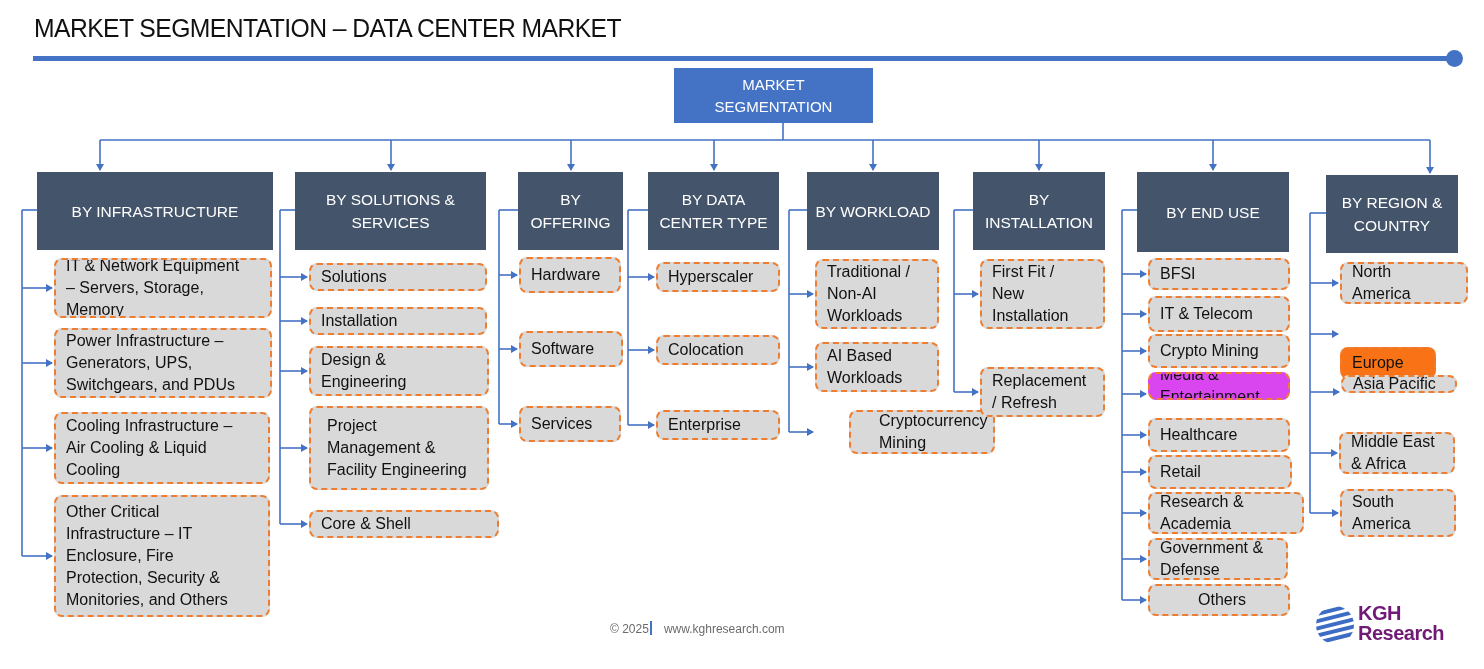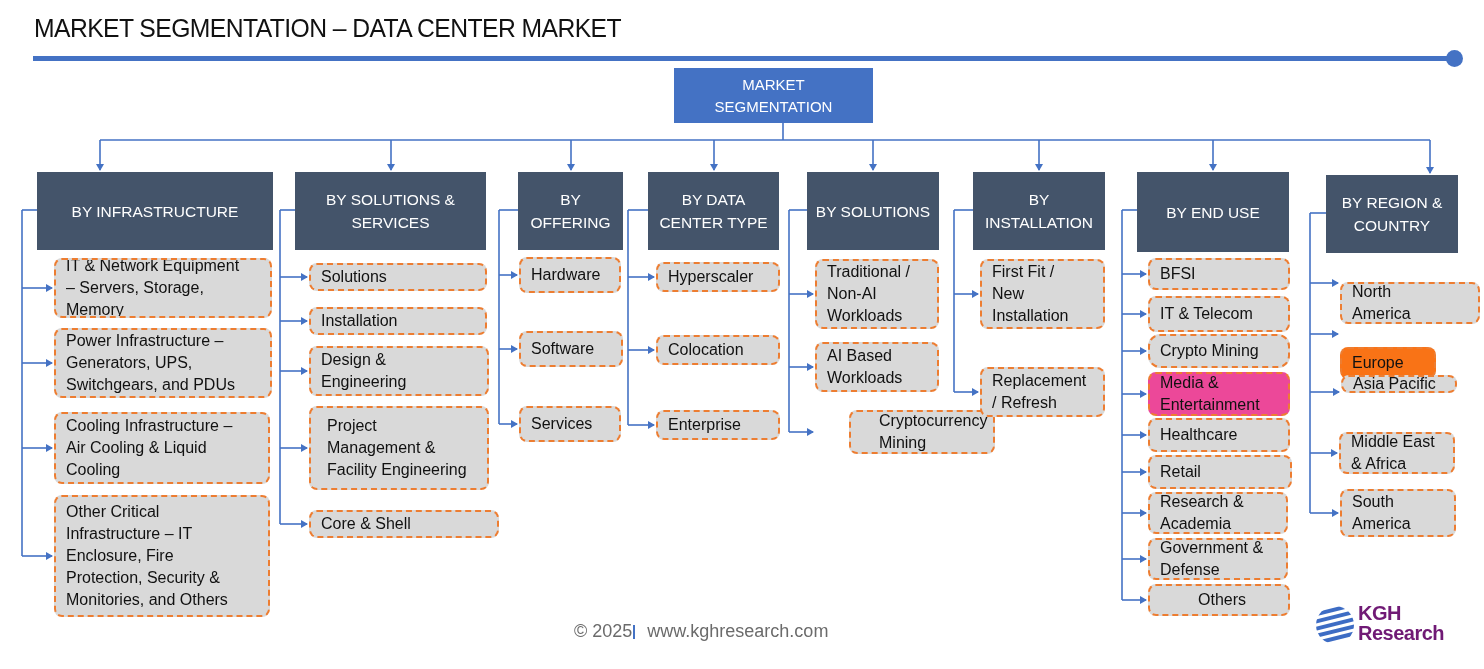--- a/index.html
+++ b/index.html
@@ -5,21 +5,21 @@
   * { box-sizing: border-box; margin: 0; padding: 0; }
   html, body { width: 1484px; height: 669px; background: #ffffff; overflow: hidden; }
   body { position: relative; font-family: "Liberation Sans", "DejaVu Sans", sans-serif; color: #111; }
   .title { position: absolute; left: 34px; top: 13px; font-size: 26px; font-weight: 400; letter-spacing: -0.6px; color: #111; font-family: "Liberation Sans", sans-serif; transform: scaleX(0.95); transform-origin: left; }
   .title-rule { position: absolute; left: 33px; top: 56px; width: 1422px; height: 5px; background: #4472c4; }
   .title-dot { position: absolute; left: 1446px; top: 50px; width: 17px; height: 17px; border-radius: 50%; background: #4472c4; }
   .root { position: absolute; left: 674px; top: 68px; width: 199px; height: 55px; background: #4472c4; color: #fff; font-size: 15px; line-height: 22px; text-align: center; display: flex; align-items: center; justify-content: center; white-space: pre-line; }
   svg#wires { position: absolute; left: 0; top: 0; width: 1484px; height: 669px; pointer-events: none; }
   .head { position: absolute; background: #44546a; color: #fff; font-size: 15.5px; line-height: 23px; text-align: center; display: flex; align-items: center; justify-content: center; white-space: pre-line; padding: 0 4px; }
   .leaf { position: absolute; background: #d9d9d9; border: 2px dashed #ed7d31; border-radius: 8px; color: #111; font-size: 16px; line-height: 22px; padding: 0 10px; display: flex; align-items: center; white-space: pre-line; overflow: hidden; }
-  .footer { position: absolute; left: 574px; top: 621px; font-size: 18px; color: #6b6b6b; }
+  .footer { position: absolute; left: 610px; top: 621px; font-size: 12px; color: #6b6b6b; }
   .footer .bar { display: inline-block; width: 2px; height: 14px; background: #4472c4; vertical-align: -2px; margin: 0 12px 0 1px; }
   .logo { position: absolute; left: 1314px; top: 603px; width: 150px; height: 44px; }
   .logo .text { position: absolute; left: 44px; top: 0; color: #701a75; font-weight: 700; font-size: 20px; line-height: 20px; letter-spacing: -0.5px; }
 </style>
 </head>
 <body>
 
 <div class="title">MARKET SEGMENTATION – DATA CENTER MARKET</div>
 <div class="title-rule"></div>
 <div class="title-dot"></div>
@@ -161,51 +161,51 @@
     <div class="head" style="left: 518px; top: 172px; width: 105px; height: 78px; background: rgb(68, 84, 106);">BY
 OFFERING</div>
     <div class="leaf" style="left: 519px; top: 257px; width: 102px; height: 36px; background: rgb(217, 217, 217); border-color: rgb(237, 125, 49);">Hardware</div>
     <div class="leaf" style="left: 519px; top: 331px; width: 104px; height: 36px; background: rgb(217, 217, 217); border-color: rgb(237, 125, 49);">Software</div>
     <div class="leaf" style="left: 519px; top: 406px; width: 102px; height: 36px; background: rgb(217, 217, 217); border-color: rgb(237, 125, 49);">Services</div>
     <div class="head" style="left: 648px; top: 172px; width: 131px; height: 78px; background: rgb(68, 84, 106);">BY DATA
 CENTER TYPE</div>
     <div class="leaf" style="left: 656px; top: 262px; width: 124px; height: 30px; background: rgb(217, 217, 217); border-color: rgb(237, 125, 49);">Hyperscaler</div>
     <div class="leaf" style="left: 656px; top: 335px; width: 124px; height: 30px; background: rgb(217, 217, 217); border-color: rgb(237, 125, 49);">Colocation</div>
     <div class="leaf" style="left: 656px; top: 410px; width: 124px; height: 30px; background: rgb(217, 217, 217); border-color: rgb(237, 125, 49);">Enterprise</div>
-    <div class="head" style="left: 807px; top: 172px; width: 132px; height: 78px; background: rgb(68, 84, 106);">BY SOLUTIONS</div>
+    <div class="head" style="left: 807px; top: 172px; width: 132px; height: 78px; background: rgb(68, 84, 106);">BY WORKLOAD</div>
     <div class="leaf" style="left: 815px; top: 259px; width: 124px; height: 70px; background: rgb(217, 217, 217); border-color: rgb(237, 125, 49);">Traditional /
 Non-AI
 Workloads</div>
     <div class="leaf" style="left: 815px; top: 342px; width: 124px; height: 50px; background: rgb(217, 217, 217); border-color: rgb(237, 125, 49);">AI Based
 Workloads</div>
     <div class="leaf" style="left: 849px; top: 410px; width: 146px; height: 44px; background: rgb(217, 217, 217); border-color: rgb(237, 125, 49); padding-left: 28px;">Cryptocurrency
 Mining</div>
     <div class="head" style="left: 973px; top: 172px; width: 132px; height: 78px; background: rgb(68, 84, 106);">BY
 INSTALLATION</div>
     <div class="leaf" style="left: 980px; top: 259px; width: 125px; height: 70px; background: rgb(217, 217, 217); border-color: rgb(237, 125, 49);">First Fit /
 New
 Installation</div>
     <div class="leaf" style="left: 980px; top: 367px; width: 125px; height: 50px; background: rgb(217, 217, 217); border-color: rgb(237, 125, 49);">Replacement
 / Refresh</div>
     <div class="head" style="left: 1137px; top: 172px; width: 152px; height: 80px; background: rgb(68, 84, 106);">BY END USE</div>
     <div class="leaf" style="left: 1148px; top: 258px; width: 142px; height: 32px; background: rgb(217, 217, 217); border-color: rgb(237, 125, 49);">BFSI</div>
     <div class="leaf" style="left: 1148px; top: 296px; width: 142px; height: 36px; background: rgb(217, 217, 217); border-color: rgb(237, 125, 49);">IT &amp; Telecom</div>
-    <div class="leaf" style="left: 1148px; top: 334px; width: 142px; height: 34px; background: rgb(217, 217, 217); border-color: rgb(237, 125, 49); border-radius: 12px;">Crypto Mining</div>
-    <div class="leaf" style="left: 1148px; top: 372px; width: 142px; height: 44px; background: #ec4899; border-color: rgb(237, 125, 49);">Media &amp;
+    <div class="leaf" style="left: 1148px; top: 334px; width: 142px; height: 34px; background: rgb(217, 217, 217); border-color: rgb(237, 125, 49);">Crypto Mining</div>
+    <div class="leaf" style="left: 1148px; top: 372px; width: 142px; height: 28px; background: #d946ef; border-color: rgb(237, 125, 49);">Media &amp;
 Entertainment</div>
     <div class="leaf" style="left: 1148px; top: 418px; width: 142px; height: 34px; background: rgb(217, 217, 217); border-color: rgb(237, 125, 49);">Healthcare</div>
     <div class="leaf" style="left: 1148px; top: 455px; width: 144px; height: 34px; background: rgb(217, 217, 217); border-color: rgb(237, 125, 49);">Retail</div>
-    <div class="leaf" style="left: 1148px; top: 492px; width: 140px; height: 42px; background: rgb(217, 217, 217); border-color: rgb(237, 125, 49);">Research &amp;
+    <div class="leaf" style="left: 1148px; top: 492px; width: 156px; height: 42px; background: rgb(217, 217, 217); border-color: rgb(237, 125, 49);">Research &amp;
 Academia</div>
     <div class="leaf" style="left: 1148px; top: 538px; width: 140px; height: 42px; background: rgb(217, 217, 217); border-color: rgb(237, 125, 49);">Government &amp;
 Defense</div>
     <div class="leaf" style="left: 1148px; top: 584px; width: 142px; height: 32px; background: rgb(217, 217, 217); border-color: rgb(237, 125, 49); padding-left: 48px;">Others</div>
     <div class="head" style="left: 1326px; top: 175px; width: 132px; height: 78px; background: rgb(68, 84, 106);">BY REGION &amp;
 COUNTRY</div>
-    <div class="leaf" style="left: 1340px; top: 262px; width: 140px; height: 42px; background: rgb(217, 217, 217); border-color: rgb(237, 125, 49); margin-top: 20px;">North
+    <div class="leaf" style="left: 1340px; top: 262px; width: 128px; height: 42px; background: rgb(217, 217, 217); border-color: rgb(237, 125, 49);">North
 America</div>
     <div class="leaf" style="left: 1340px; top: 318px; width: 96px; height: 32px; background: #f97316; border-color: rgb(237, 125, 49); margin-top: 29px;">Europe</div>
     <div class="leaf" style="left: 1341px; top: 375px; width: 116px; height: 18px; background: rgb(217, 217, 217); border-color: rgb(237, 125, 49);">Asia Pacific</div>
     <div class="leaf" style="left: 1339px; top: 432px; width: 116px; height: 42px; background: rgb(217, 217, 217); border-color: rgb(237, 125, 49);">Middle East
 &amp; Africa</div>
     <div class="leaf" style="left: 1340px; top: 489px; width: 116px; height: 48px; background: rgb(217, 217, 217); border-color: rgb(237, 125, 49);">South
 America</div>
   </div>
 
 <div class="footer">

